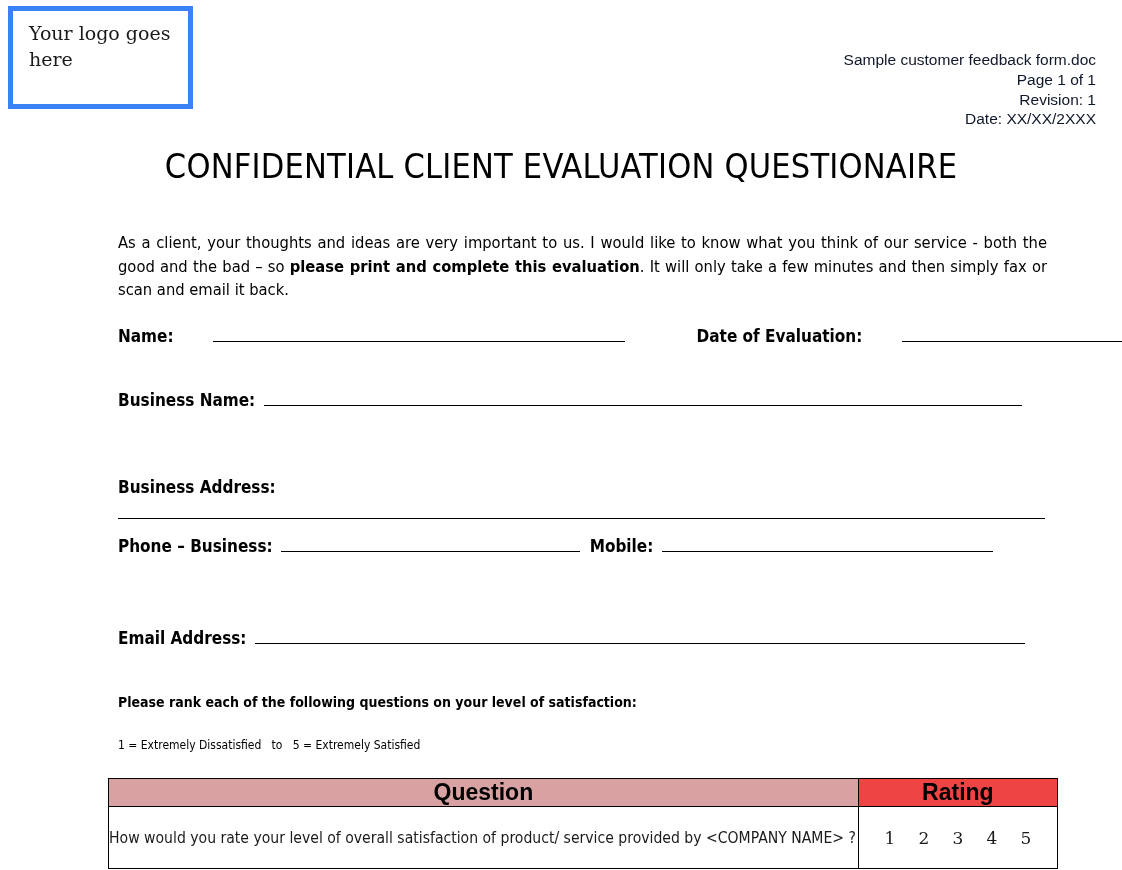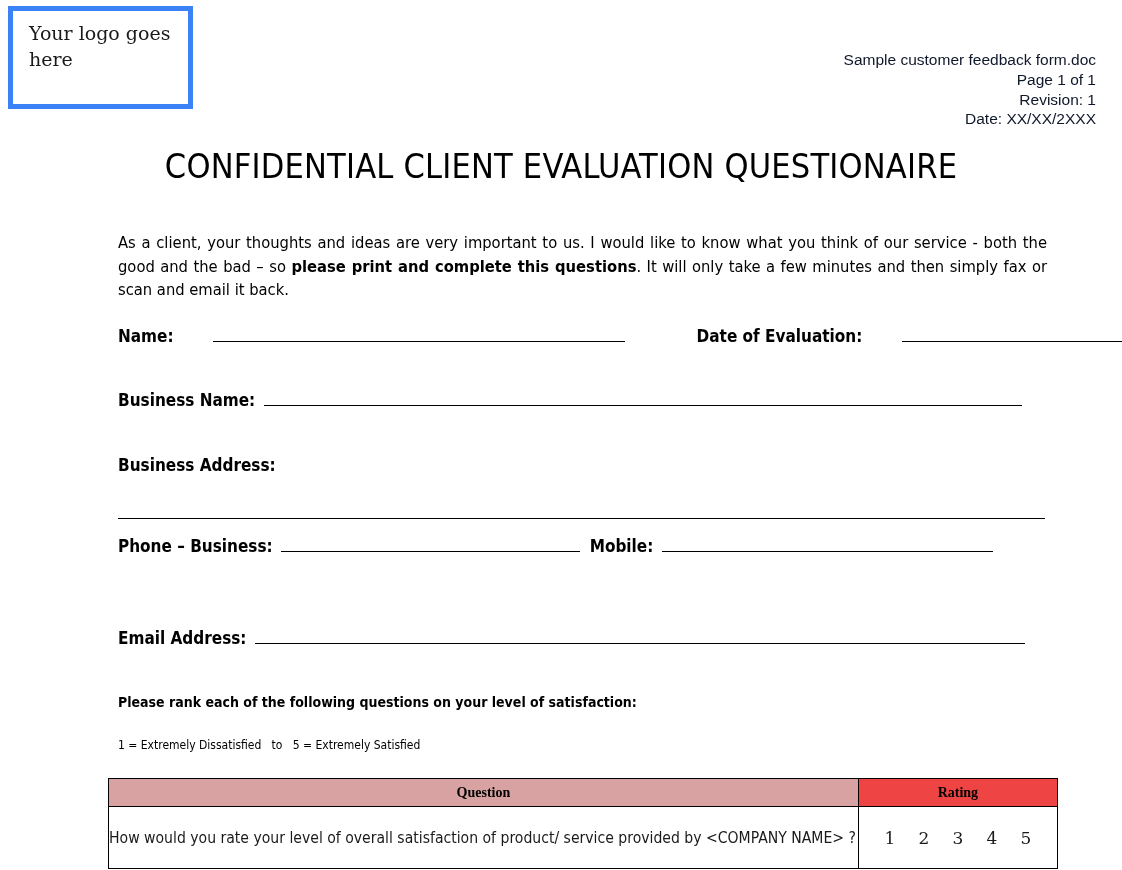--- a/index.html
+++ b/index.html
@@ -101,21 +101,21 @@
   .rule {
     display: inline-block;
     border-bottom: 1.6px solid #000000;
     height: 1px;
     margin: 0 0 3px 0;
   }
   .gap { display: inline-block; }
 
   .row-name       { top: 326px; gap: 31px; }
   .row-biz-name   { top: 390px; }
-  .row-biz-addr   { top: 455px; }
+  .row-biz-addr   { top: 477px; }
   .row-phone      { top: 536px; }
   .row-email      { top: 628px; }
 
   .addr-line {
     position: absolute;
     left: 118px;
     top: 518px;
     width: 927px;
     border-bottom: 1.9px solid #000000;
     height: 0;
@@ -156,23 +156,23 @@
     padding: 0;
     vertical-align: middle;
   }
   .col-q { width: 749px; }
   .col-r { width: 199px; }
 
   .q-table thead th {
     background: #d9a2a2;
     height: 27px;
     text-align: center;
-    font-family: Liberation Serif, serif;
-    font-stretch: condensed;
-    font-size: 14px;
+    font-family: Liberation Sans, sans-serif;
+    font-stretch: condensed;
+    font-size: 23px;
     font-weight: 700;
     color: #000000;
   }
 
   .q-cell {
     padding: 13px 14px 12px 12px;
     font-family: "DejaVu Sans Condensed", "DejaVu Sans", sans-serif;
     font-stretch: condensed;
     font-size: 15.6px;
     line-height: 20px;
@@ -205,21 +205,21 @@
 
   <div class="doc-meta">
     <div>Sample customer feedback form.doc</div>
     <div>Page 1 of 1</div>
     <div>Revision: 1</div>
     <div>Date: XX/XX/2XXX</div>
   </div>
 
   <div class="doc-title">CONFIDENTIAL  CLIENT EVALUATION QUESTIONAIRE</div>
 
-  <p class="intro"><span>As a client, your thoughts and ideas are very important to us. I would like to know what you think of our service - both the good and the bad – so </span><b>please print and complete this questions</b><span>. It will only take a few minutes and then simply fax or scan and email it back.</span></p>
+  <p class="intro"><span>As a client, your thoughts and ideas are very important to us. I would like to know what you think of our service - both the good and the bad – so </span><b>please print and complete this evaluation</b><span>. It will only take a few minutes and then simply fax or scan and email it back.</span></p>
 
   <div class="field-row row-name">
     <span class="field-label">Name:</span>
     <span class="rule" style="width:412px; margin-left:8px;"></span>
     <span class="gap" style="width:10px;"></span>
     <span class="field-label">Date of Evaluation:</span>
     <span class="rule" style="width:228px; margin-left:9px;"></span>
   </div>
 
   <div class="field-row row-biz-name">

